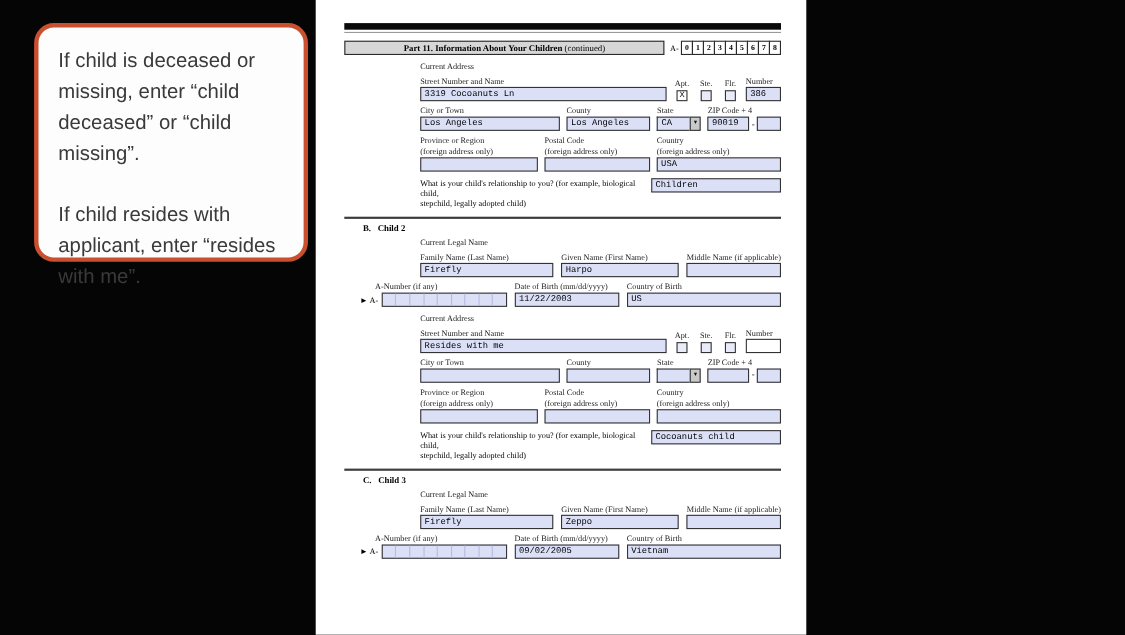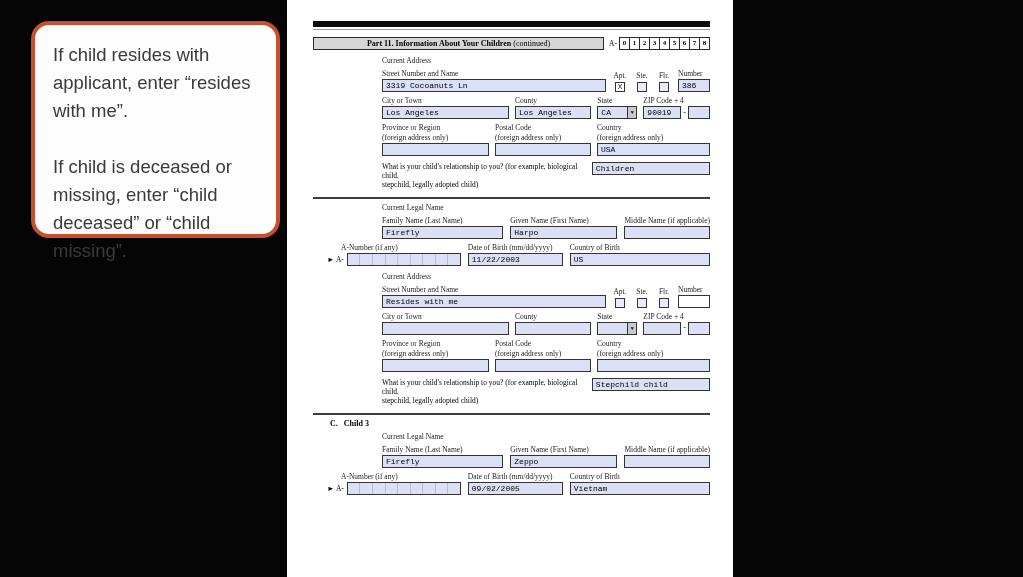--- a/index.html
+++ b/index.html
@@ -141,22 +141,22 @@
     display:flex; justify-content:space-between;
     font-family:"Liberation Serif", serif;
     font-size:7.5px; color:#1c1c1c;
     white-space:pre;
   }
 </style>
 </head>
 <body>
 
 <div class="callout">
+  <p>If child is deceased or missing, enter “child deceased” or “child missing”.</p>
   <p>If child resides with applicant, enter “resides with me”.</p>
-  <p>If child is deceased or missing, enter “child deceased” or “child missing”.</p>
 </div>
 
 <div class="page">
   <div class="content">
 
     <div class="topbar"></div>
     <div class="topline"></div>
 
     <div class="hdr-row">
       <div class="partbar">
@@ -250,20 +250,21 @@
     <div class="rel-row indent">
       <div class="rel-q">
         <div>What is your child's relationship to you? (for example, biological child,</div>
         <div>stepchild, legally adopted child)</div>
       </div>
       <div class="fld">Children</div>
     </div>
 
     <div class="sep"></div>
 
+    <div class="child-h">B.   Child 2</div>
     <div class="lbl plain indent" style="margin-top:4px">Current Legal Name</div>
 
     <div class="row indent">
       <div class="fg" style="width:137px">
         <div class="lbl">Family Name (Last Name)</div>
         <div class="fld">Firefly</div>
       </div>
       <div class="fg" style="width:121px; margin-left:7px">
         <div class="lbl">Given Name (First Name)</div>
         <div class="fld">Harpo</div>
@@ -369,21 +370,21 @@
         <div class="lbl">(foreign address only)</div>
         <div class="fld"></div>
       </div>
     </div>
 
     <div class="rel-row indent">
       <div class="rel-q">
         <div>What is your child's relationship to you? (for example, biological child,</div>
         <div>stepchild, legally adopted child)</div>
       </div>
-      <div class="fld">Stepchild child</div>
+      <div class="fld">Cocoanuts child</div>
     </div>
 
     <div class="sep"></div>
 
     <div class="child-h">C.   Child 3</div>
     <div class="lbl plain indent" style="margin-top:4px">Current Legal Name</div>
 
     <div class="row indent">
       <div class="fg" style="width:137px">
         <div class="lbl">Family Name (Last Name)</div>

